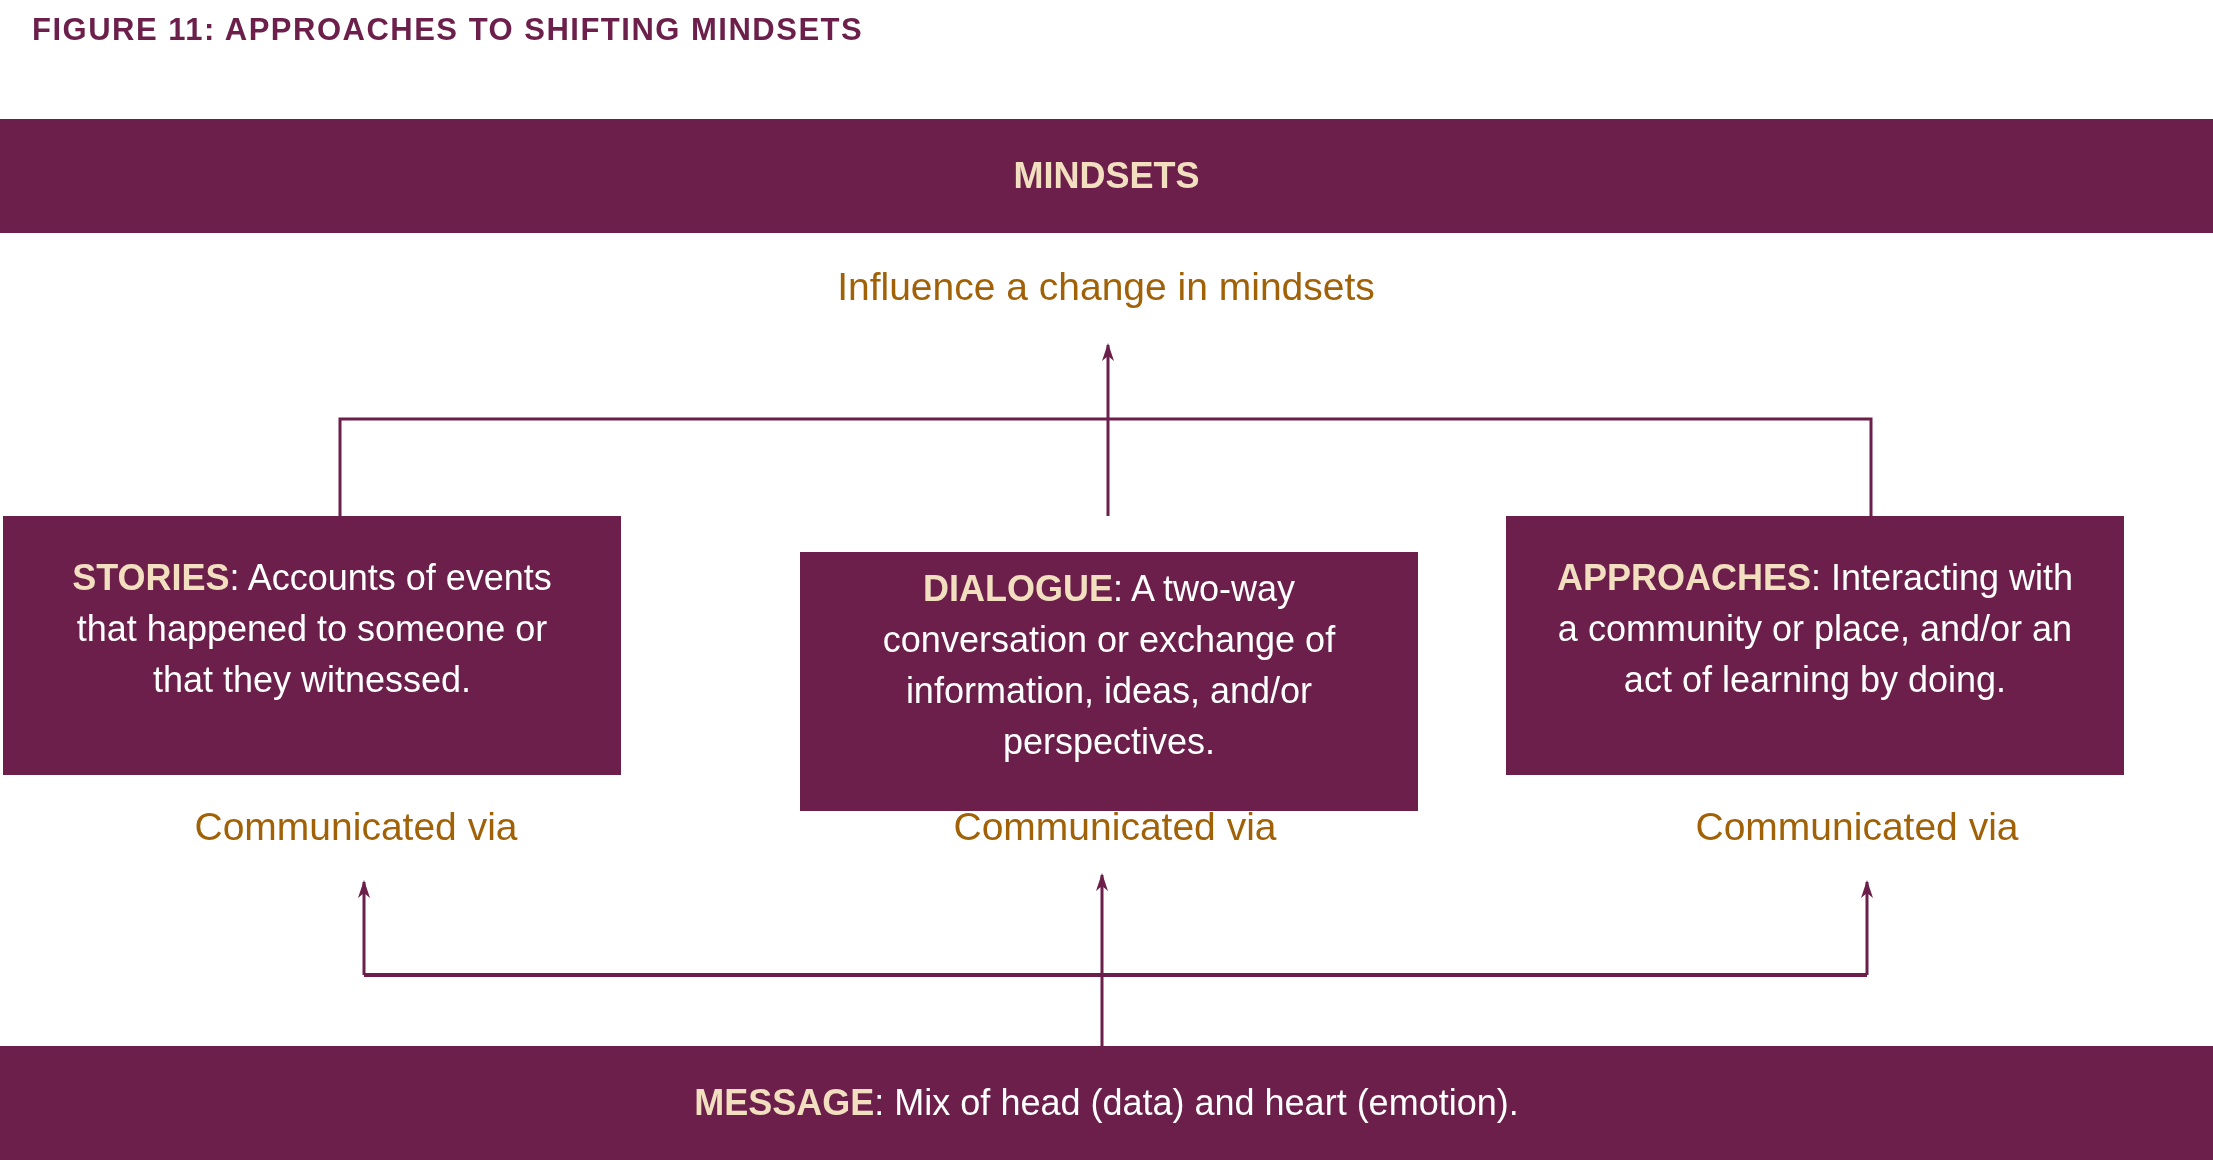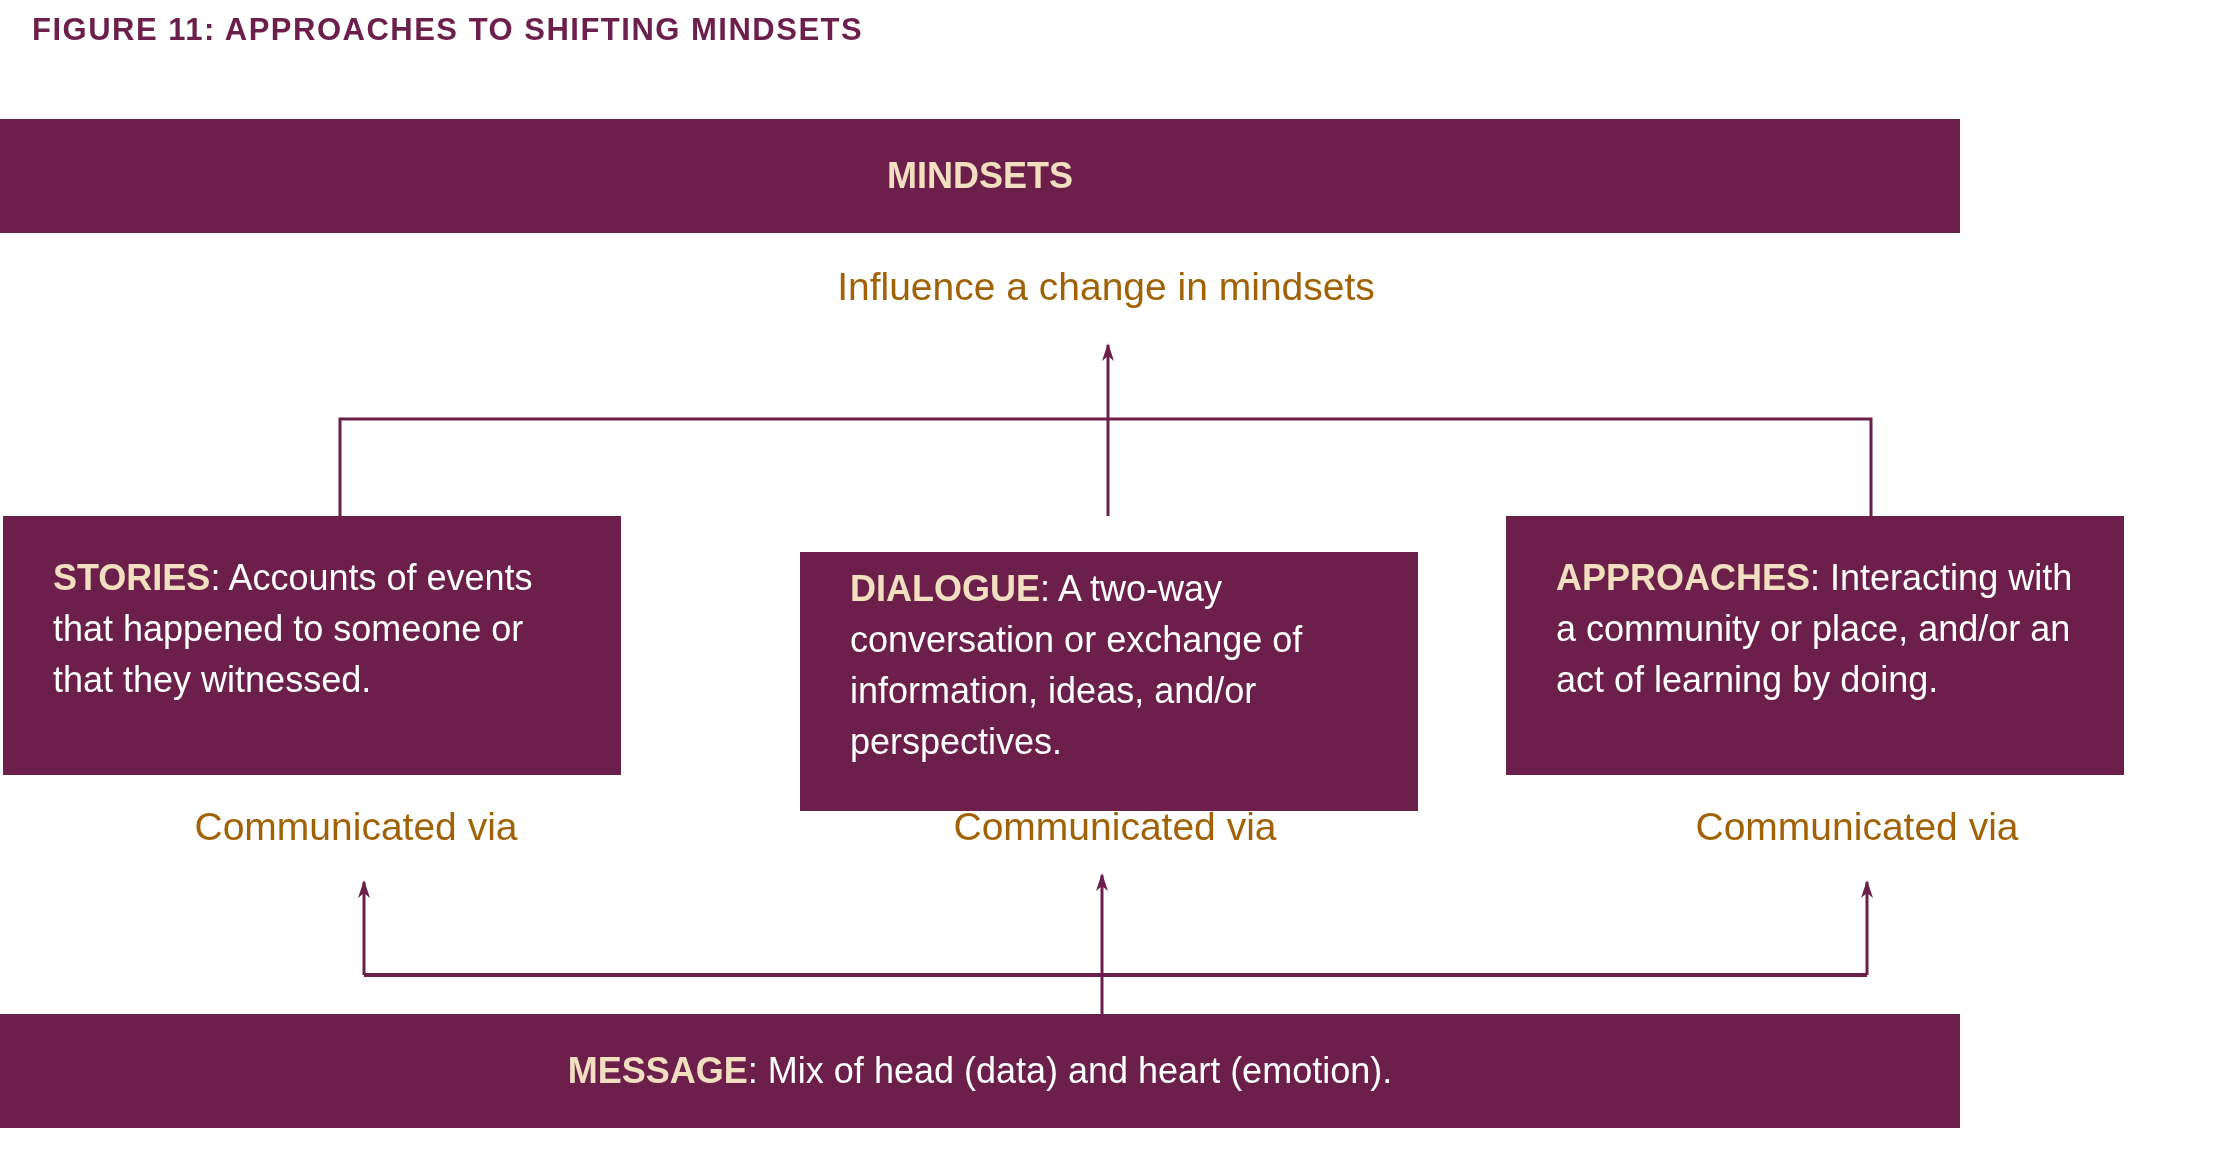--- a/index.html
+++ b/index.html
@@ -1,31 +1,31 @@
 <!DOCTYPE html>
 <html><head>
 <meta charset="utf-8">
 <style>
   html, body { margin: 0; padding: 0; background: #ffffff; }
   body { width: 2213px; height: 1160px; position: relative; overflow: hidden;
          font-family: "Liberation Sans", "DejaVu Sans", sans-serif; }
   .figure-title { position: absolute; left: 0; top: 12px; font-size: 31px; font-weight: bold;
                   color: #6b1f4a; letter-spacing: 1.5px; white-space: nowrap; padding-left: 32px; }
-  .bar { position: absolute; left: 0; width: 1960px; background: #6b1f4a;
+  .bar { position: absolute; left: 0; width: 2213px; background: #6b1f4a;
          display: flex; align-items: center; justify-content: center; }
   .top-bar { top: 119px; height: 114px; }
-  .bottom-bar { top: 1014px; height: 114px; }
+  .bottom-bar { top: 1046px; height: 114px; }
   .bar-title { color: #f2dfc0; font-weight: bold; font-size: 36px; }
   .bar-text { color: #ffffff; font-size: 36px; white-space: nowrap; }
   .hl { color: #f2dfc0; font-weight: bold; }
   .plain { color: #a16207; font-size: 39px; position: absolute; white-space: nowrap;
            transform: translateX(-50%); }
   .box { position: absolute; top: 516px; height: 259px; width: 618px; background: #6b1f4a;
          box-sizing: border-box; padding: 0 50px;
-         display: flex; align-items: center; justify-content: center; text-align: left; }
+         display: flex; align-items: center; justify-content: center; text-align: center; }
   .box p { margin: 0; margin-top: -34px; color: #ffffff; font-size: 36px; line-height: 51px; }
   svg.connectors { position: absolute; left: 0; top: 0; }
 </style>
 </head>
 <body>
 
 <div class="figure-title">FIGURE 11: APPROACHES TO SHIFTING MINDSETS</div>
 
 <div class="bar top-bar">
   <span class="bar-title">MINDSETS</span>

